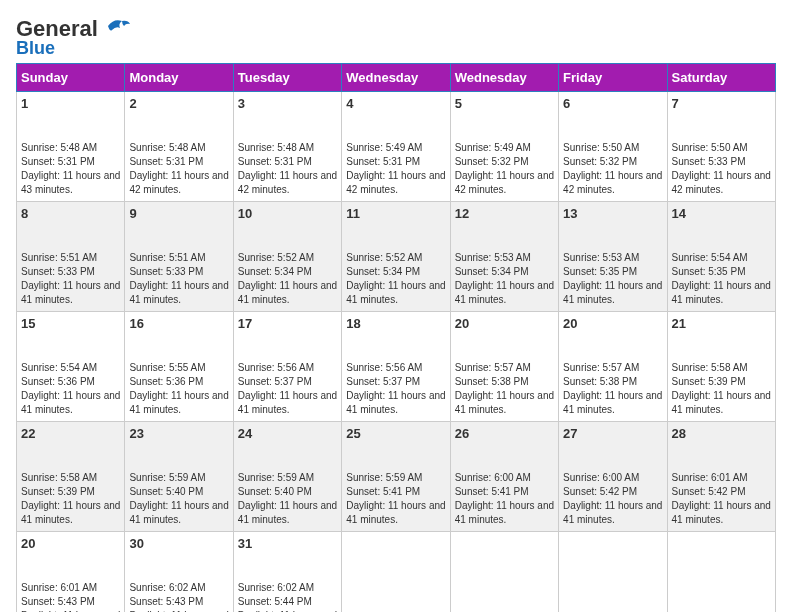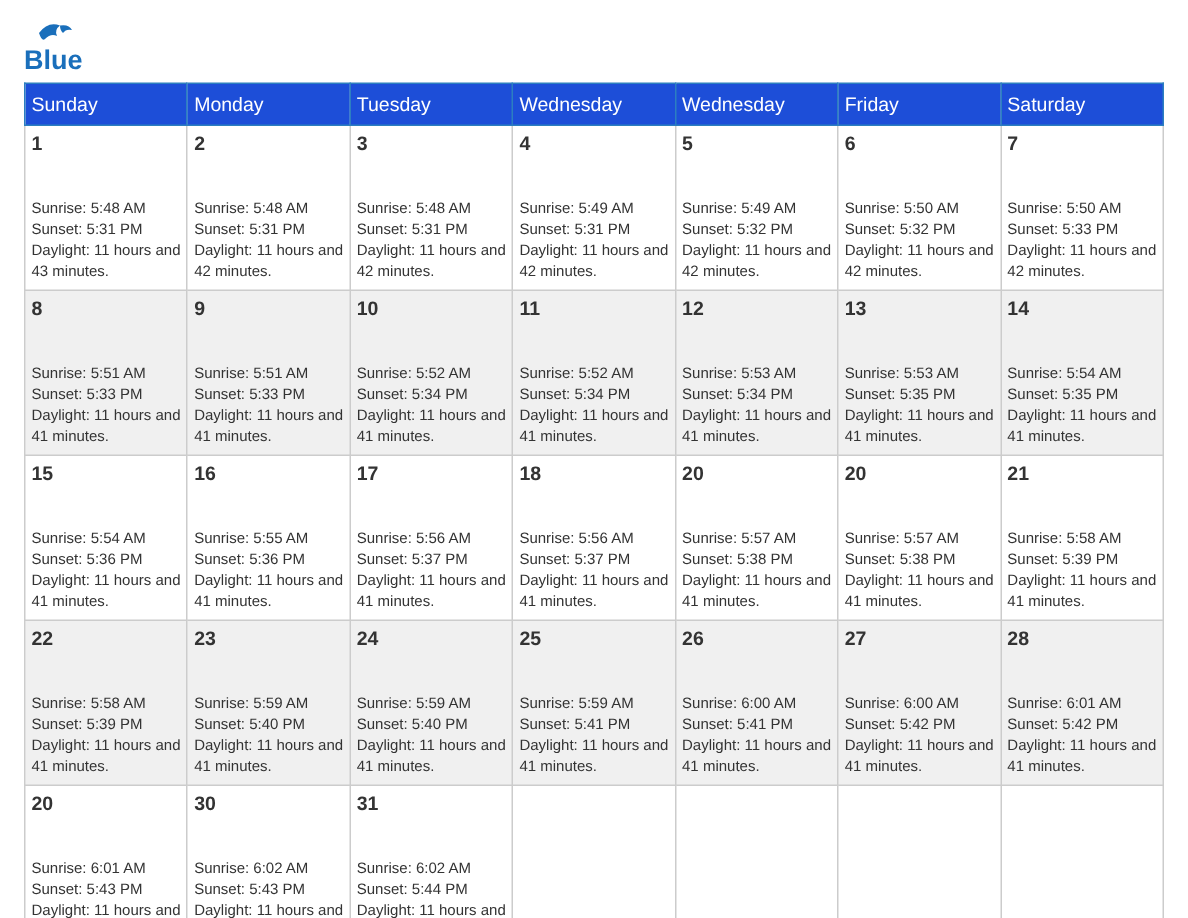--- a/index.html
+++ b/index.html
@@ -36,26 +36,26 @@
       color: #555;
       text-align: right;
       margin-bottom: 8px;
     }
     table {
       width: 100%;
       border-collapse: collapse;
       font-size: 11px;
     }
     thead tr th {
-      background-color: #1d4ed8;
+      background-color: #a21caf;
       color: #fff;
       padding: 6px 4px;
       text-align: left;
       font-size: 13px;
-      font-weight: normal;
+      font-weight: bold;
       border: 1px solid #2c7fc0;
     }
     tbody tr td {
       vertical-align: top;
       padding: 4px 4px;
       border: 1px solid #ccc;
       width: 14.28%;
       color: #333;
       background: #fff;
     }
@@ -80,20 +80,23 @@
     tbody tr:nth-child(even) td.empty-cell {
       background: #f0f0f0;
     }
   </style>
 </head>
 <body>
 
 <div class="header">
   <div class="logo">
     <div class="logo-row">
+      <div style="font-size:22px; font-weight:bold; color:#333;">
+        <span style="color:#333;">General</span>
+      </div>
       <svg width="30" height="22" viewBox="0 0 30 22" style="margin-left:2px; margin-top:-4px;">
         <path d="M 8 10 Q 14 2 22 5 Q 18 8 20 12 Q 16 10 12 14 Q 10 16 8 10 Z" fill="#1a6fbb"></path>
         <path d="M 22 5 Q 28 4 30 8 Q 26 7 24 10 Q 22 8 22 5 Z" fill="#1a6fbb"></path>
       </svg>
     </div>
     <div style="font-size:18px; font-weight:bold; color:#1a6fbb; margin-top:-4px;">Blue</div>
   </div>
   <div style="text-align:right;">
     <div class="month-title"></div>
     <div class="location-title"></div>

